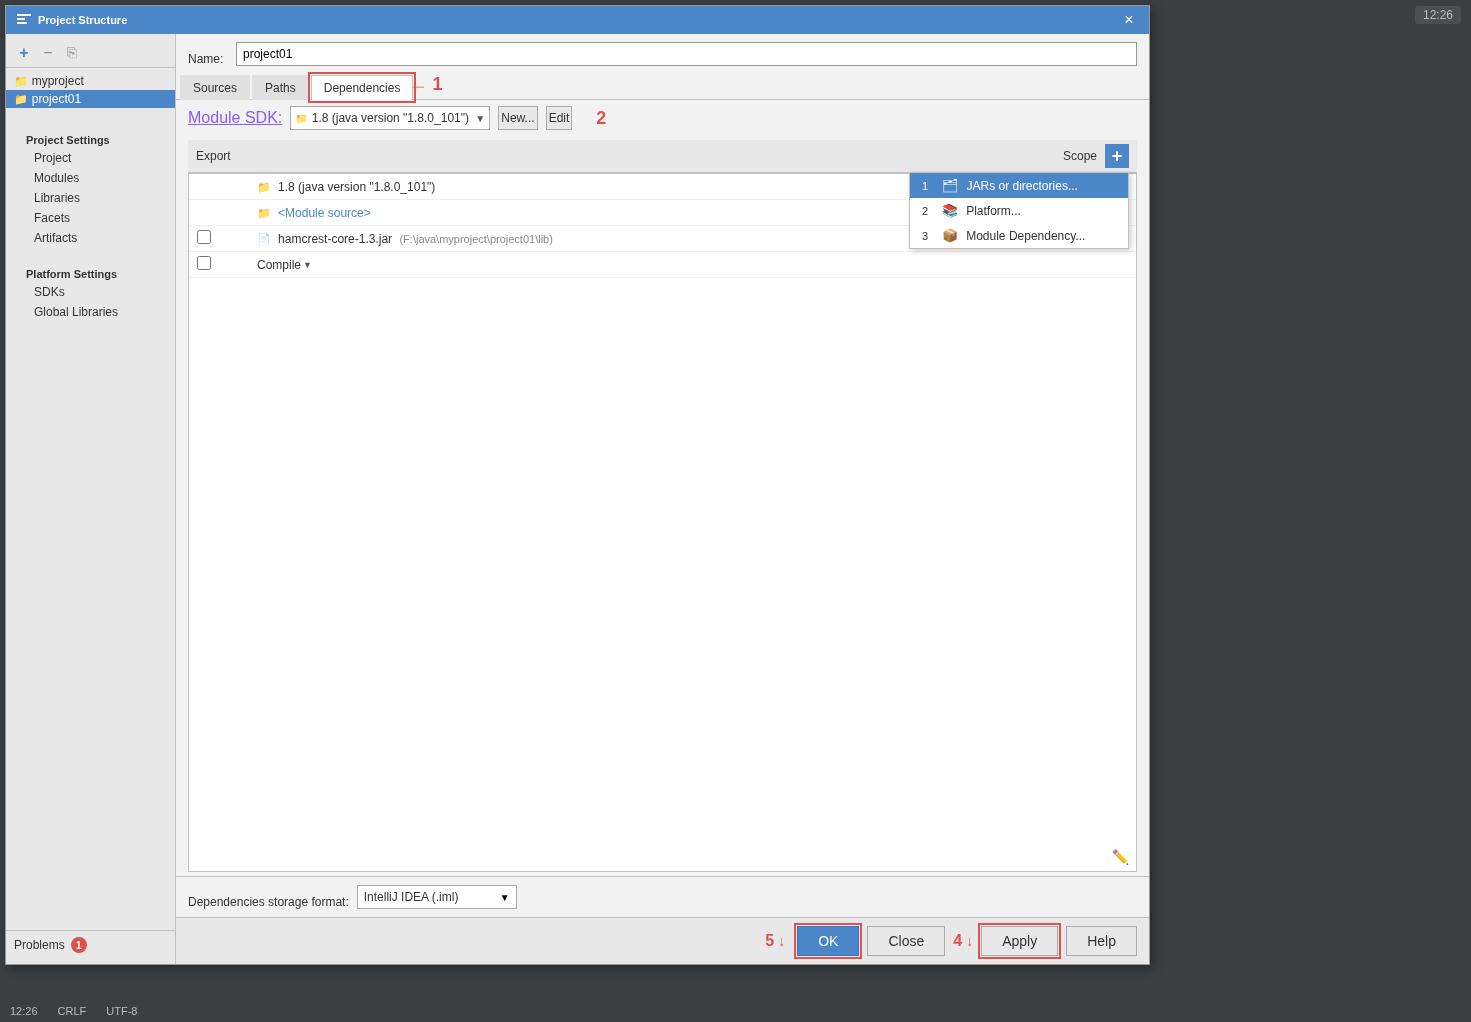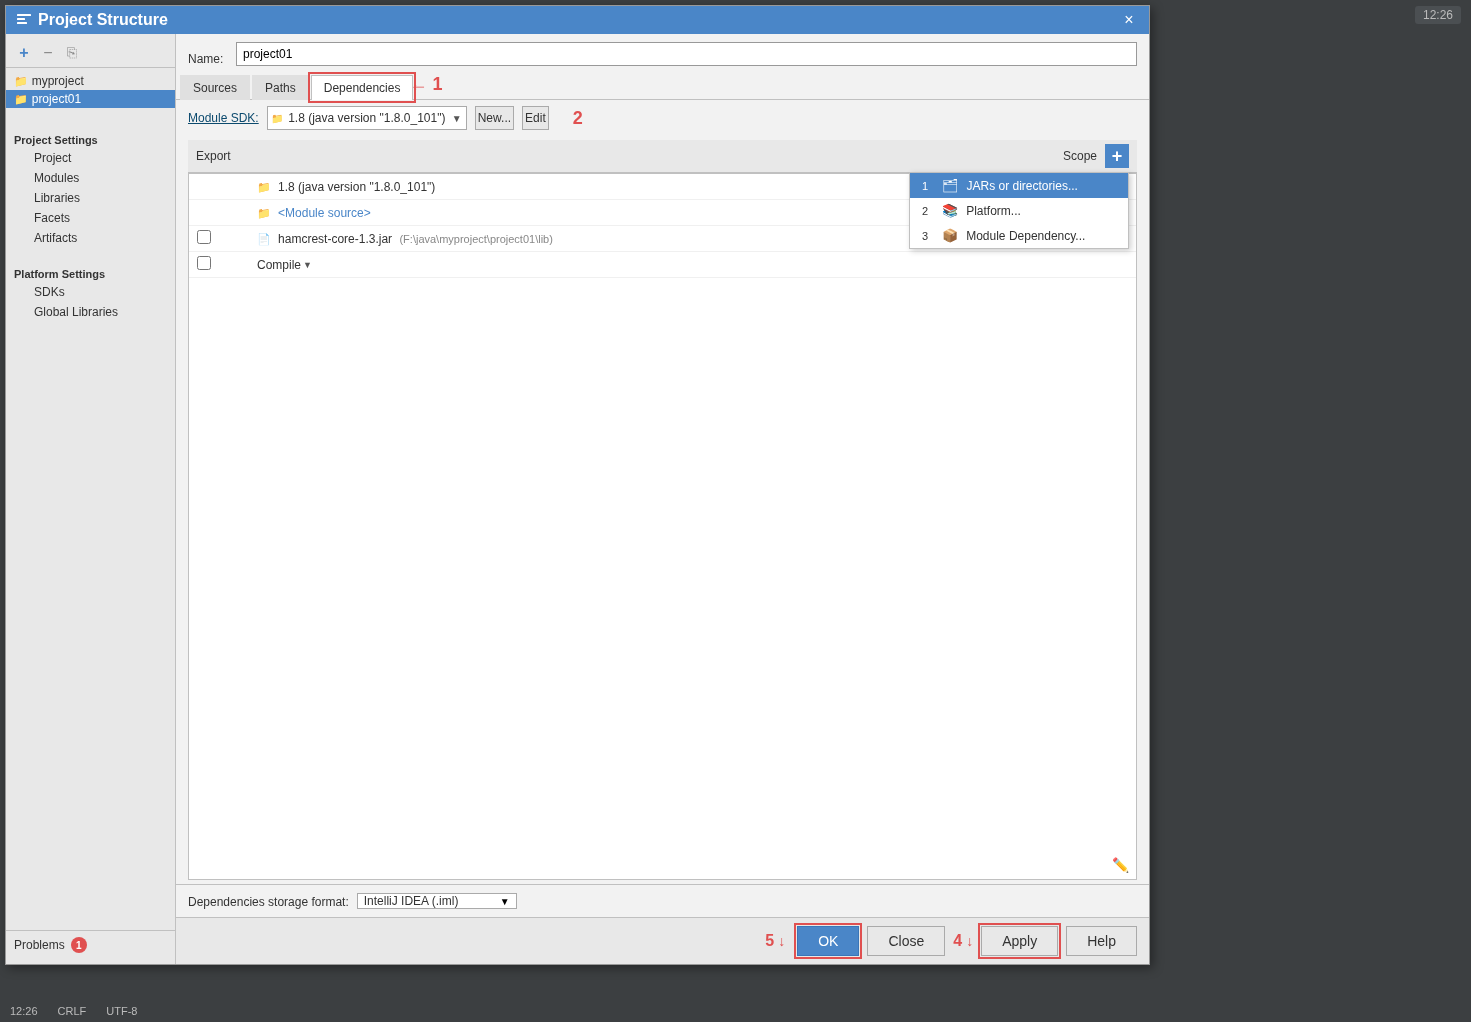--- a/index.html
+++ b/index.html
@@ -78,21 +78,21 @@
       display: flex;
       align-items: center;
       justify-content: space-between;
       height: 28px;
     }
 
     .dialog-title {
       display: flex;
       align-items: center;
       gap: 6px;
-      font-size: 16px;
+      font-size: 11px;
       font-weight: bold;
     }
 
     .dialog-title-icon {
       width: 16px;
       height: 16px;
     }
 
     .dialog-close-btn {
       width: 20px;
@@ -142,21 +142,21 @@
       align-items: center;
       justify-content: center;
       font-size: 14px;
       color: #555;
     }
 
     .section-header {
       font-weight: bold;
       font-size: 11px;
       color: #333;
-      padding: 6px 8px 2px 8px;
+      padding: 6px 8px 2px 20px;
     }
 
     .sidebar-item {
       padding: 3px 8px 3px 16px;
       cursor: pointer;
       color: #333;
       font-size: 12px;
       display: flex;
       align-items: center;
       gap: 4px;
@@ -274,22 +274,22 @@
     
     .sdk-row {
       display: flex;
       align-items: center;
       padding: 6px 12px;
       gap: 8px;
       background: #f2f2f2;
     }
 
     .sdk-label {
-      font-size: 12px;
-      color: #0c4a6e;
+      font-size: 16px;
+      color: #8b5cf6;
     }
 
     .sdk-label span {
       text-decoration: underline;
     }
 
     .sdk-dropdown {
       display: flex;
       align-items: center;
       border: 1px solid #aaa;
@@ -443,21 +443,21 @@
     .storage-label {
       font-size: 12px;
       color: #333;
     }
 
     .storage-dropdown {
       display: flex;
       align-items: center;
       border: 1px solid #aaa;
       background: white;
-      height: 16px;
+      height: 24px;
       padding: 0 6px;
       gap: 4px;
       min-width: 160px;
     }
 
     .storage-dropdown-text {
       font-size: 12px;
       color: #333;
       flex: 1;
     }

